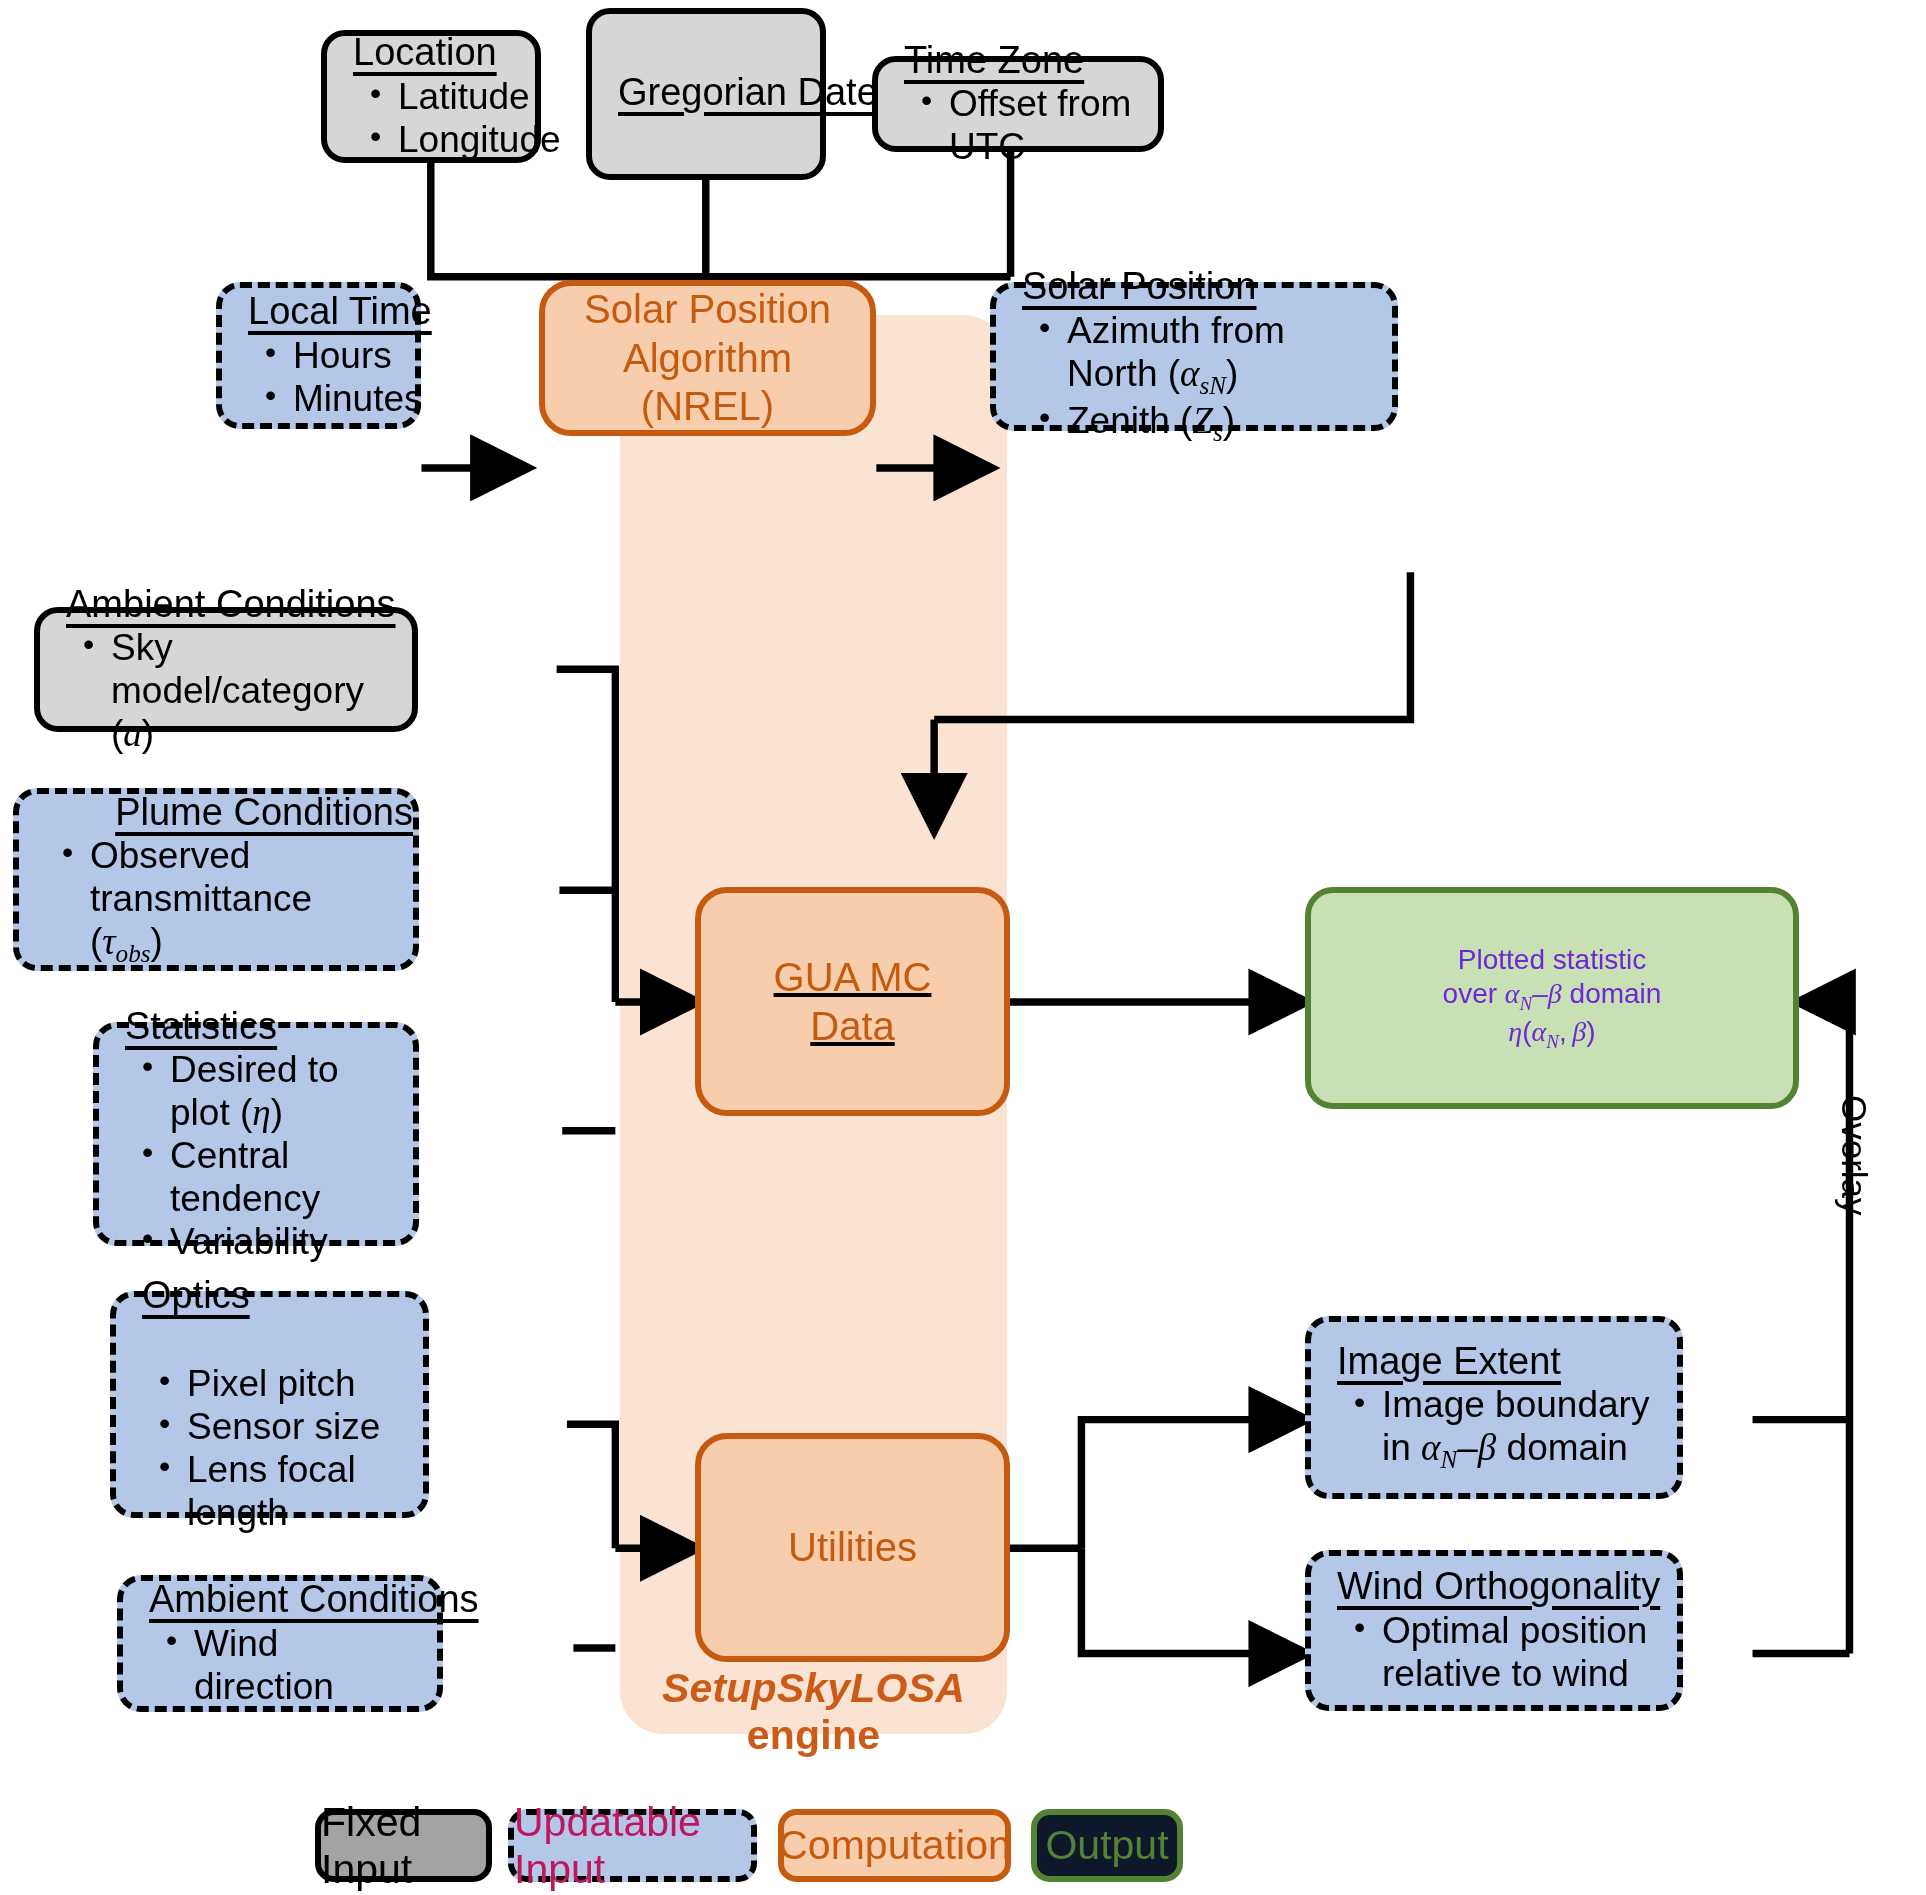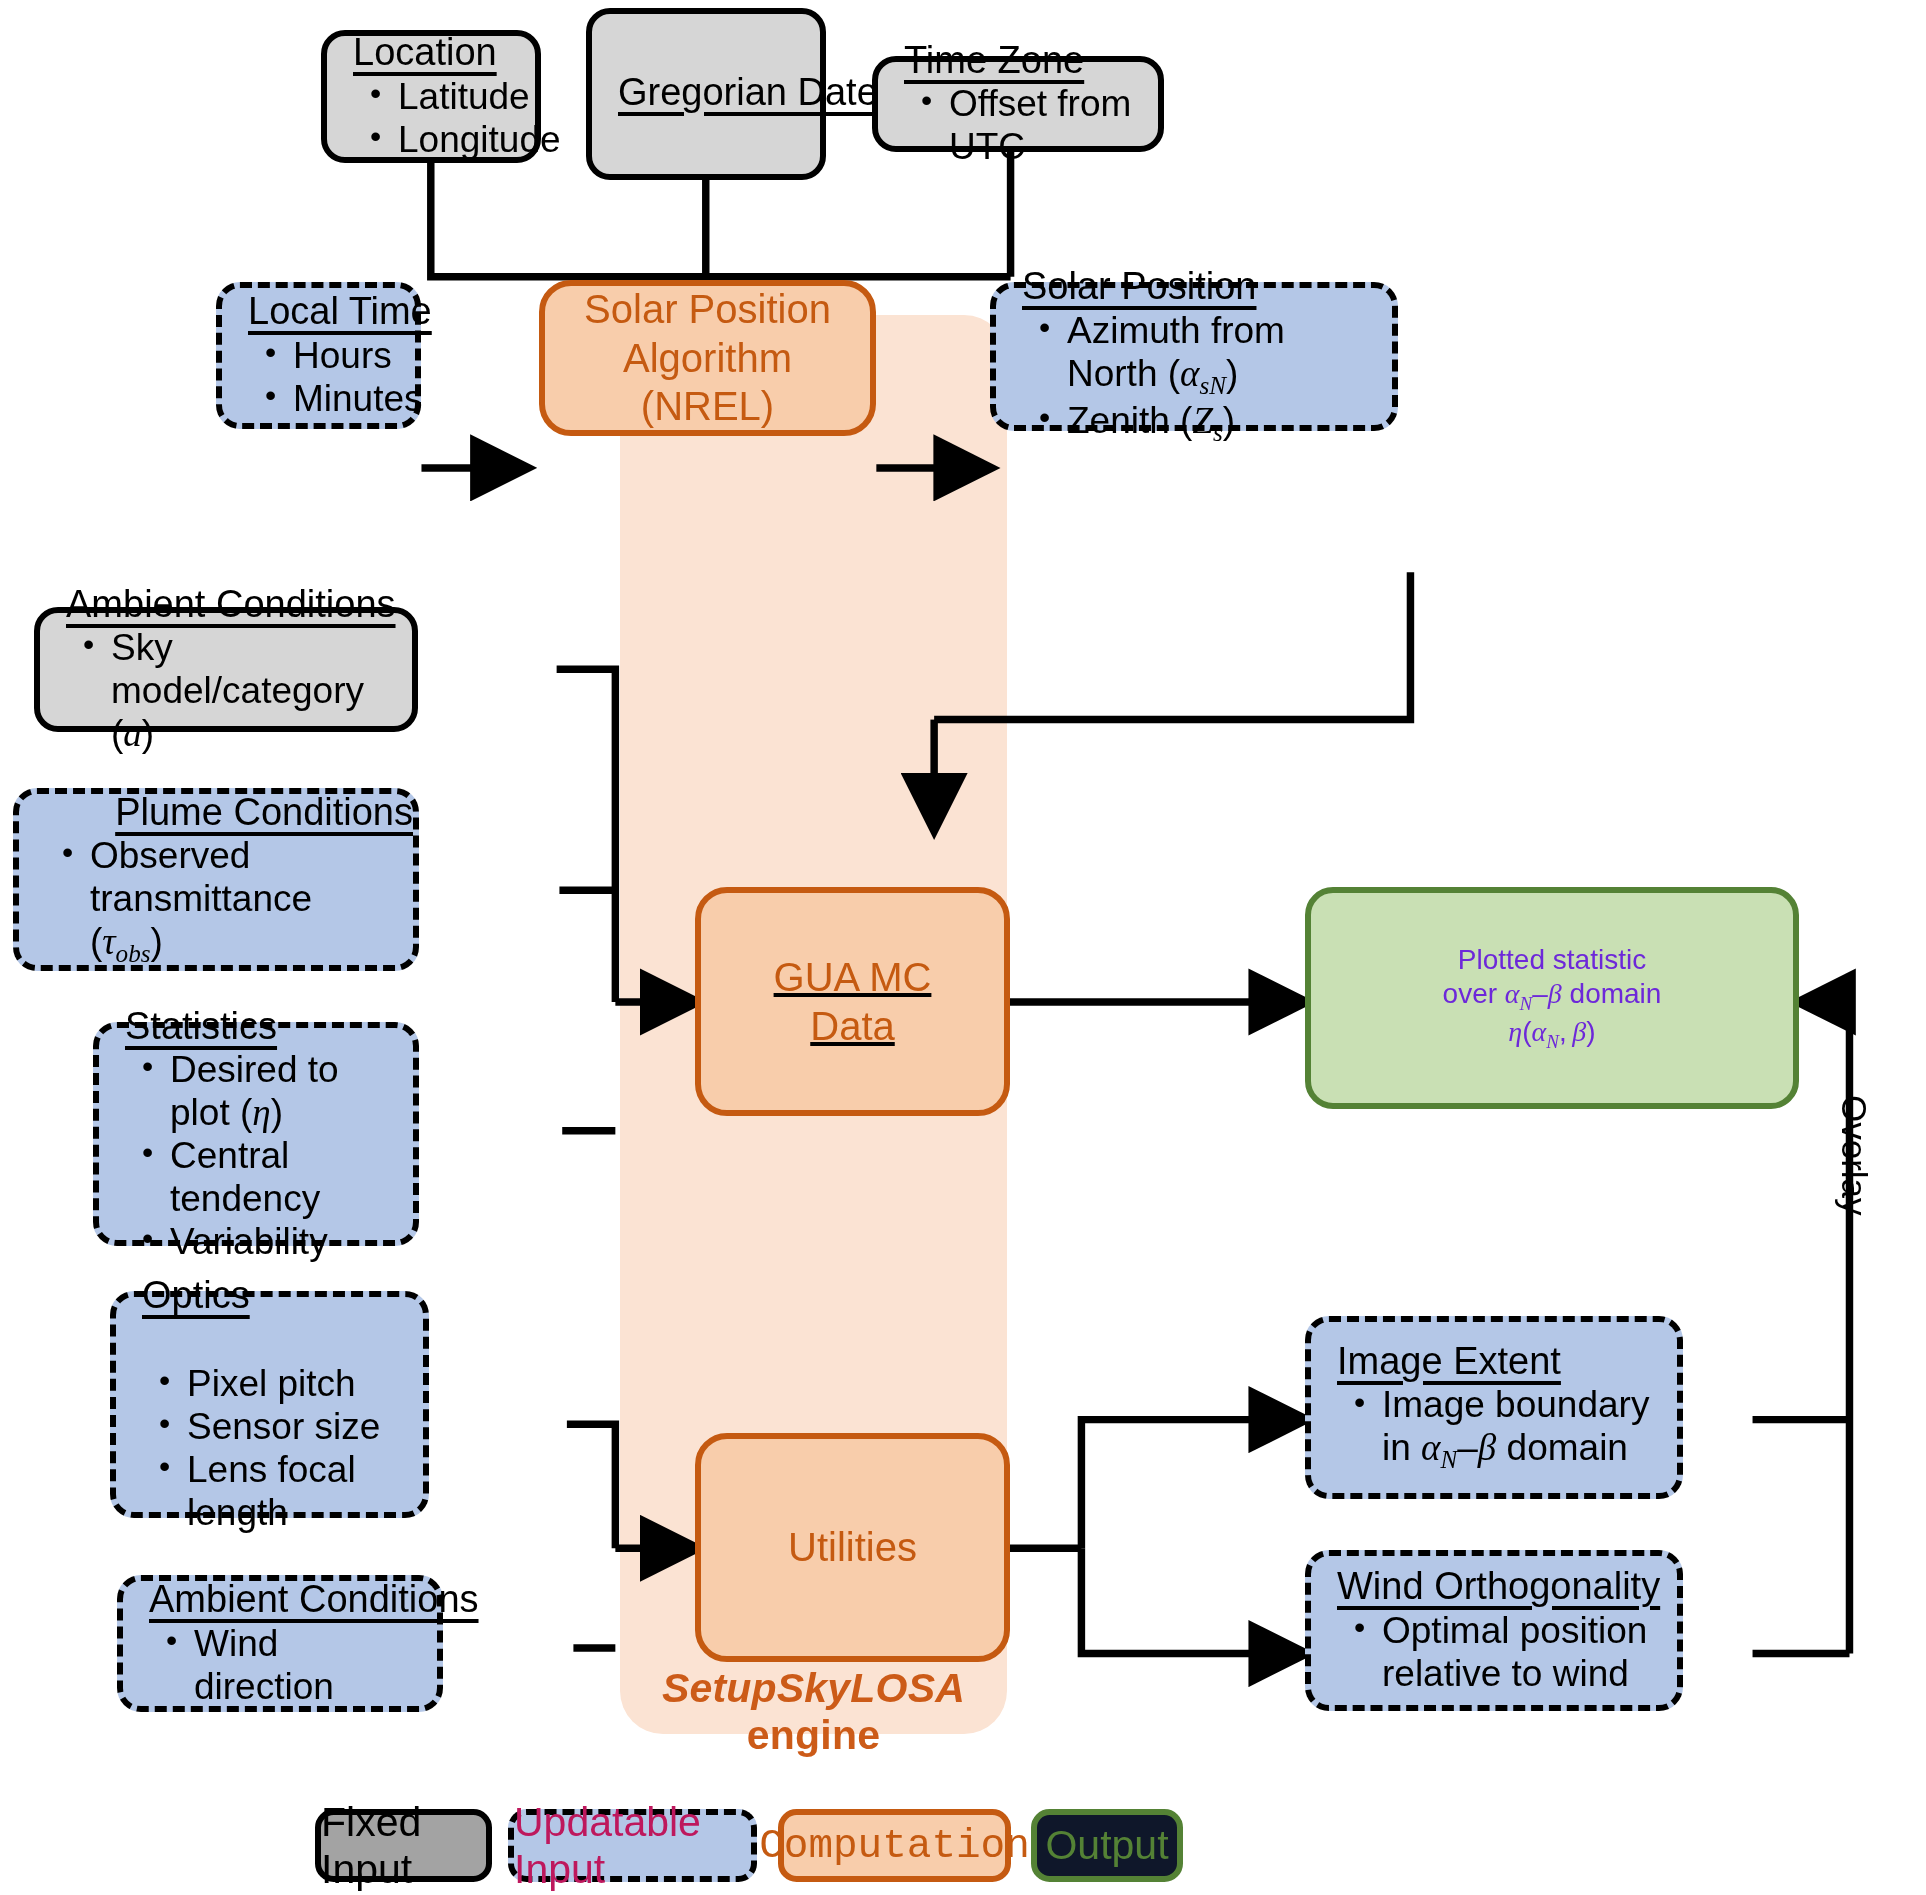--- a/index.html
+++ b/index.html
@@ -228,21 +228,21 @@
   <div class="engine-label" style="left:620px;top:1665px;width:387px;">
     <span class="ital">SetupSkyLOSA</span><span> engine</span>
   </div>
 
   <div class="legend-item fixed" style="left:315px;top:1809px;width:177px;">
     <span>Fixed Input</span>
   </div>
   <div class="legend-item updatable" style="left:508px;top:1809px;width:249px;">
     <span>Updatable Input</span>
   </div>
-  <div class="legend-item computation" style="left:778px;top:1809px;width:233px;font-family:Liberation Mono, monospace;">
+  <div class="legend-item computation" style="left:778px;top:1809px;width:233px;">
     <span>Computation</span>
   </div>
   <div class="legend-item output" style="left:1031px;top:1809px;width:152px;">
     <span>Output</span>
   </div>
 
 </div>
 
 
 </body></html>

